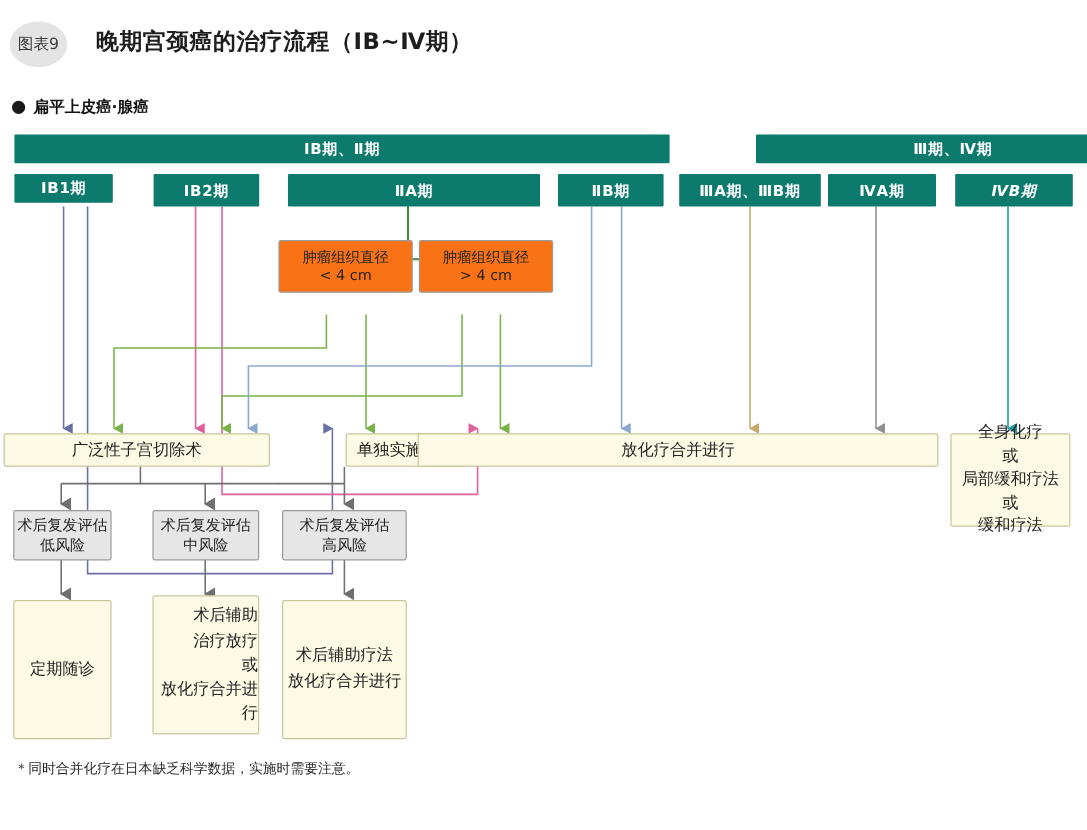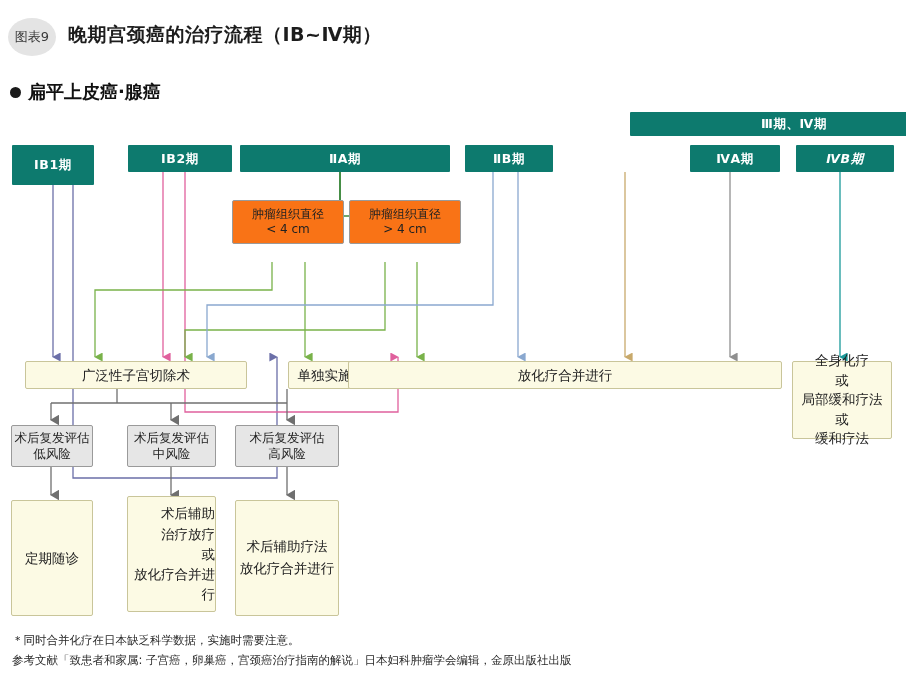--- a/index.html
+++ b/index.html
@@ -16,29 +16,29 @@
   
   #title-row { position:absolute; left:0; top:18px; width:906px; height:40px; }
   #fig-badge {
     position:absolute; left:8px; top:0px;
     width:48px; height:38px; border-radius:50%;
     background:#e4e4e4; color:#3a3a3a;
     font-size:13px; display:flex; align-items:center; justify-content:center;
     letter-spacing:0px;
   }
   #title-text {
-    position:absolute; left:68px; top:4px;
+    position:absolute; left:80px; top:4px;
     font-size:19px; font-weight:bold; color:#1d1d1d;
     white-space:nowrap; letter-spacing:0.5px;
   }
 
   
   #subtitle-row { position:absolute; left:10px; top:80px; display:flex; align-items:center; gap:7px; }
   #subtitle-bullet { width:11px; height:11px; border-radius:50%; background:#1a1a1a; display:inline-block; }
-  #subtitle-text { font-size:18px; font-weight:bold; color:#111; }
+  #subtitle-text { font-size:13px; font-weight:bold; color:#111; }
 
   
   #canvas { position:absolute; left:0; top:0; width:906px; height:692px; }
   #wires { position:absolute; left:0; top:0; width:906px; height:692px; pointer-events:none; }
 
   .node { position:absolute; display:flex; align-items:center; justify-content:center;
           text-align:center; line-height:1.25; }
 
   
   .grp-head {
@@ -159,35 +159,37 @@
       <path d="M228,403 L287,403" stroke="#6f6f6f" stroke-width="1.3"></path>
 
       <path d="M287,389 L287,403" stroke="#6f6f6f" stroke-width="1.3"></path>
 
       <path d="M51,466 L51,495" stroke="#6f6f6f" stroke-width="1.3" marker-end="url(#a-dgy)"></path>
       <path d="M171,466 L171,495" stroke="#6f6f6f" stroke-width="1.3" marker-end="url(#a-dgy)"></path>
       <path d="M287,466 L287,495" stroke="#6f6f6f" stroke-width="1.3" marker-end="url(#a-dgy)"></path>
     </g>
   </svg>
 
+  <div class="node grp-head" style="left:12px; top:112px; width:546px; height:24px;">ⅠB期、Ⅱ期</div>
   <div class="node grp-head" style="left:582px; top:112px; width:328px; height:24px;margin-left:48px;">Ⅲ期、Ⅳ期</div>
 
-  <div class="node stage" style="left:12px;  top:145px; width:82px;  height:40px;">ⅠB1期</div>
-  <div class="node stage" style="left:128px; top:145px; width:104px;  height:27px;">ⅠB2期</div>
+  <div class="node stage" style="left:12px;  top:145px; width:82px;  height:24px;">ⅠB1期</div>
+  <div class="node stage" style="left:128px; top:145px; width:88px;  height:27px;">ⅠB2期</div>
   <div class="node stage" style="left:240px; top:145px; width:210px; height:27px;">ⅡA期</div>
   <div class="node stage" style="left:465px; top:145px; width:88px;  height:27px;">ⅡB期</div>
+  <div class="node stage" style="left:566px; top:145px; width:118px; height:27px;">ⅢA期、ⅢB期</div>
   <div class="node stage" style="left:690px; top:145px; width:90px;  height:27px;">ⅣA期</div>
   <div class="node stage" style="left:796px; top:145px; width:98px;  height:27px;font-style:italic;">ⅣB期</div>
 
   <div class="node grey-box multiline" style="left:232px; top:200px; width:112px; height:44px;">肿瘤组织直径
 &lt; 4 cm</div>
   <div class="node grey-box multiline" style="left:349px; top:200px; width:112px; height:44px;">肿瘤组织直径
 &gt; 4 cm</div>
 
-  <div class="node cream-box" style="left:25px;  top:361px; width:222px; height:28px;">广泛性子宫切除术</div>
+  <div class="node cream-box" style="left:3px;  top:361px; width:222px; height:28px;">广泛性子宫切除术</div>
   <div class="node cream-box" style="left:240px; top:361px; width:100px; height:28px;margin-left:48px;">单独实施放疗</div>
   <div class="node cream-box" style="left:348px; top:361px; width:434px; height:28px;">放化疗合并进行</div>
   <div class="node cream-box multiline" style="left:792px; top:361px; width:100px; height:78px; line-height:1.45;">全身化疗
 或
 局部缓和疗法
 或
 缓和疗法</div>
 
   <div class="node risk-box multiline" style="left:11px;  top:425px; width:82px;  height:42px;">术后复发评估
 低风险</div>
@@ -201,14 +203,13 @@
 治疗放疗
 或
 放化疗合并进行</div>
   <div class="node cream-box multiline" style="left:235px; top:500px; width:104px; height:116px; line-height:1.6;">术后辅助疗法
 放化疗合并进行</div>
 
 </div>
 
 <div id="footnotes">
   <div class="fn">＊同时合并化疗在日本缺乏科学数据，实施时需要注意。</div>
-  <div class="fn-ref">参考文献「致患者和家属: 子宫癌，卵巢癌，宫颈癌治疗指南的解说」日本妇科肿瘤学会编辑，金原出版社出版</div>
 </div>
 
 </body></html>

